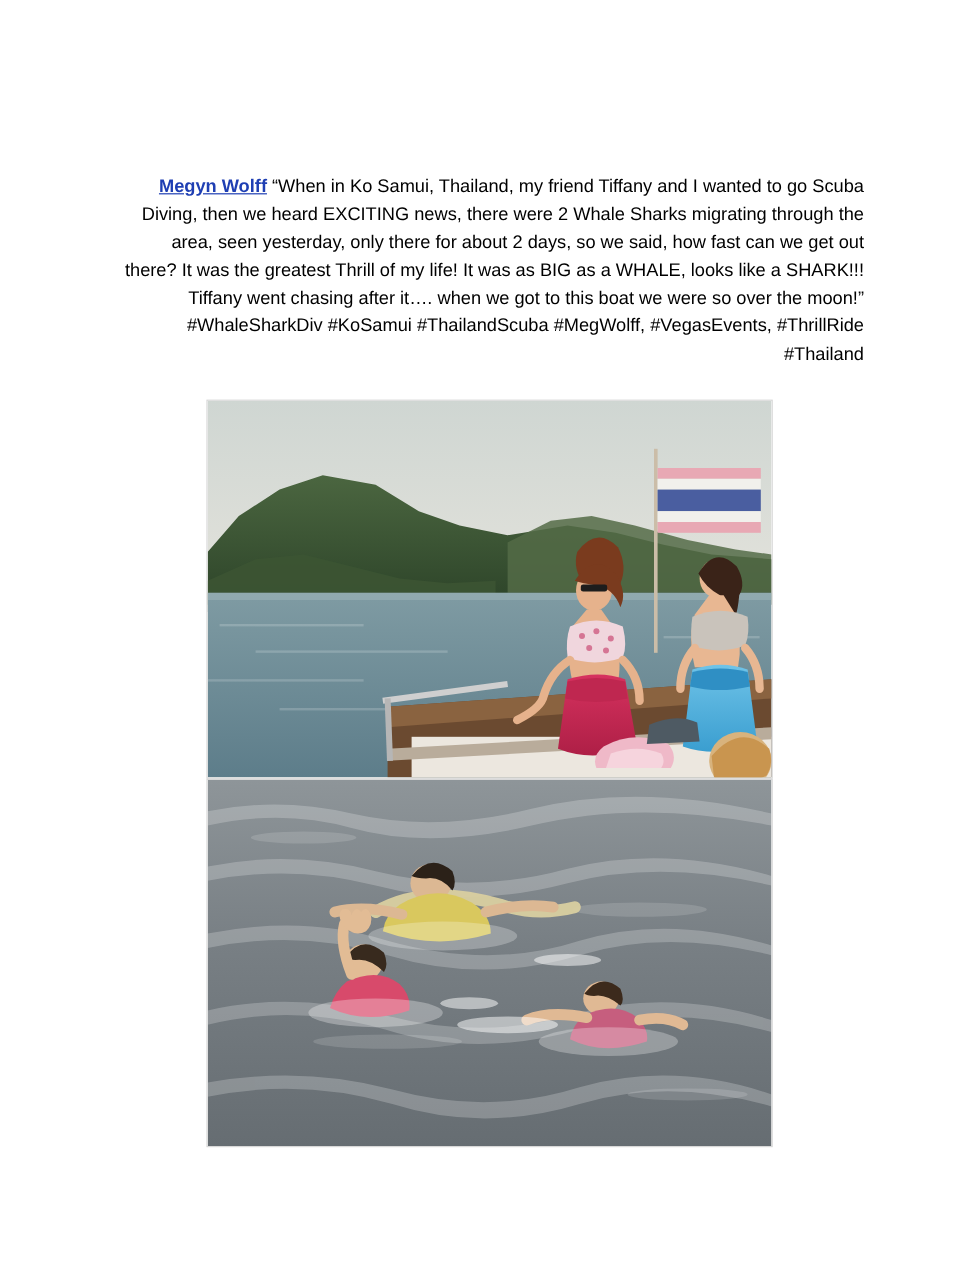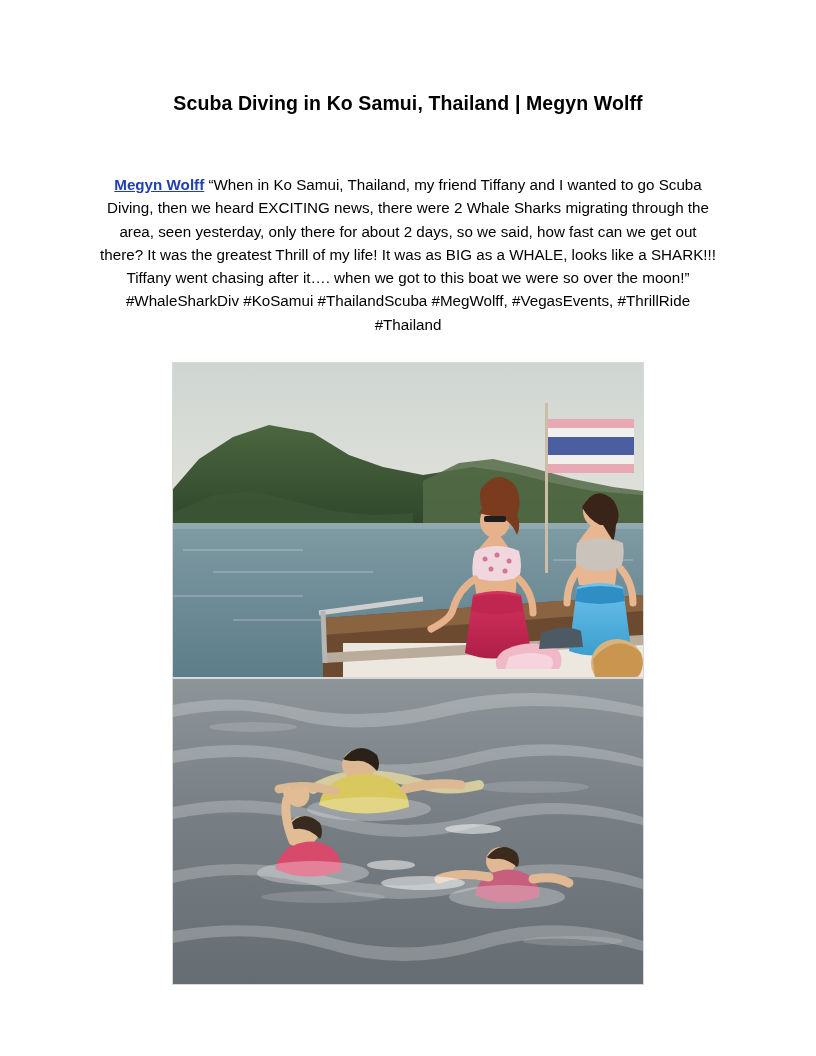--- a/index.html
+++ b/index.html
@@ -28,21 +28,21 @@
     font-weight: bold;
     letter-spacing: 0.1px;
     margin: 0;
     padding-top: 6px;
     color: #000;
   }
   .body-block {
     margin-top: 58px;
     font-size: 15.2px;
     line-height: 1.53;
-    text-align: center;
+    text-align: right;
     color: #000;
   }
   .author-link {
     color: #1f3fb3;
     text-decoration: underline;
     font-weight: bold;
     cursor: pointer;
   }
   .figure-wrap {
     margin-top: 26px;
@@ -59,21 +59,20 @@
   }
   .photo-boat { height: 314px; }
   .photo-swim { height: 305px; }
   .photo svg { display: block; width: 100%; height: 100%; }
 </style>
 </head>
 <body>
 
 <div class="page">
 
-  <h1 class="doc-title">Scuba Diving in Ko Samui, Thailand | Megyn Wolff</h1>
 
   <div class="body-block">
     <span class="author-link">Megyn Wolff</span><span> “When in Ko Samui, Thailand, my friend Tiffany and I wanted to go Scuba Diving, then we heard EXCITING news, there were 2 Whale Sharks migrating through the area, seen yesterday, only there for about 2 days, so we said, how fast can we get out there? It was the greatest Thrill of my life! It was as BIG as a WHALE, looks like a SHARK!!! Tiffany went chasing after it…. when we got to this boat we were so over the moon!” #WhaleSharkDiv #KoSamui #ThailandScuba #MegWolff, #VegasEvents, #ThrillRide #Thailand</span>
   </div>
 
   <div class="figure-wrap">
 
     <div class="photo photo-boat">
       <svg viewBox="0 0 470 314" preserveAspectRatio="none">
         <defs>

